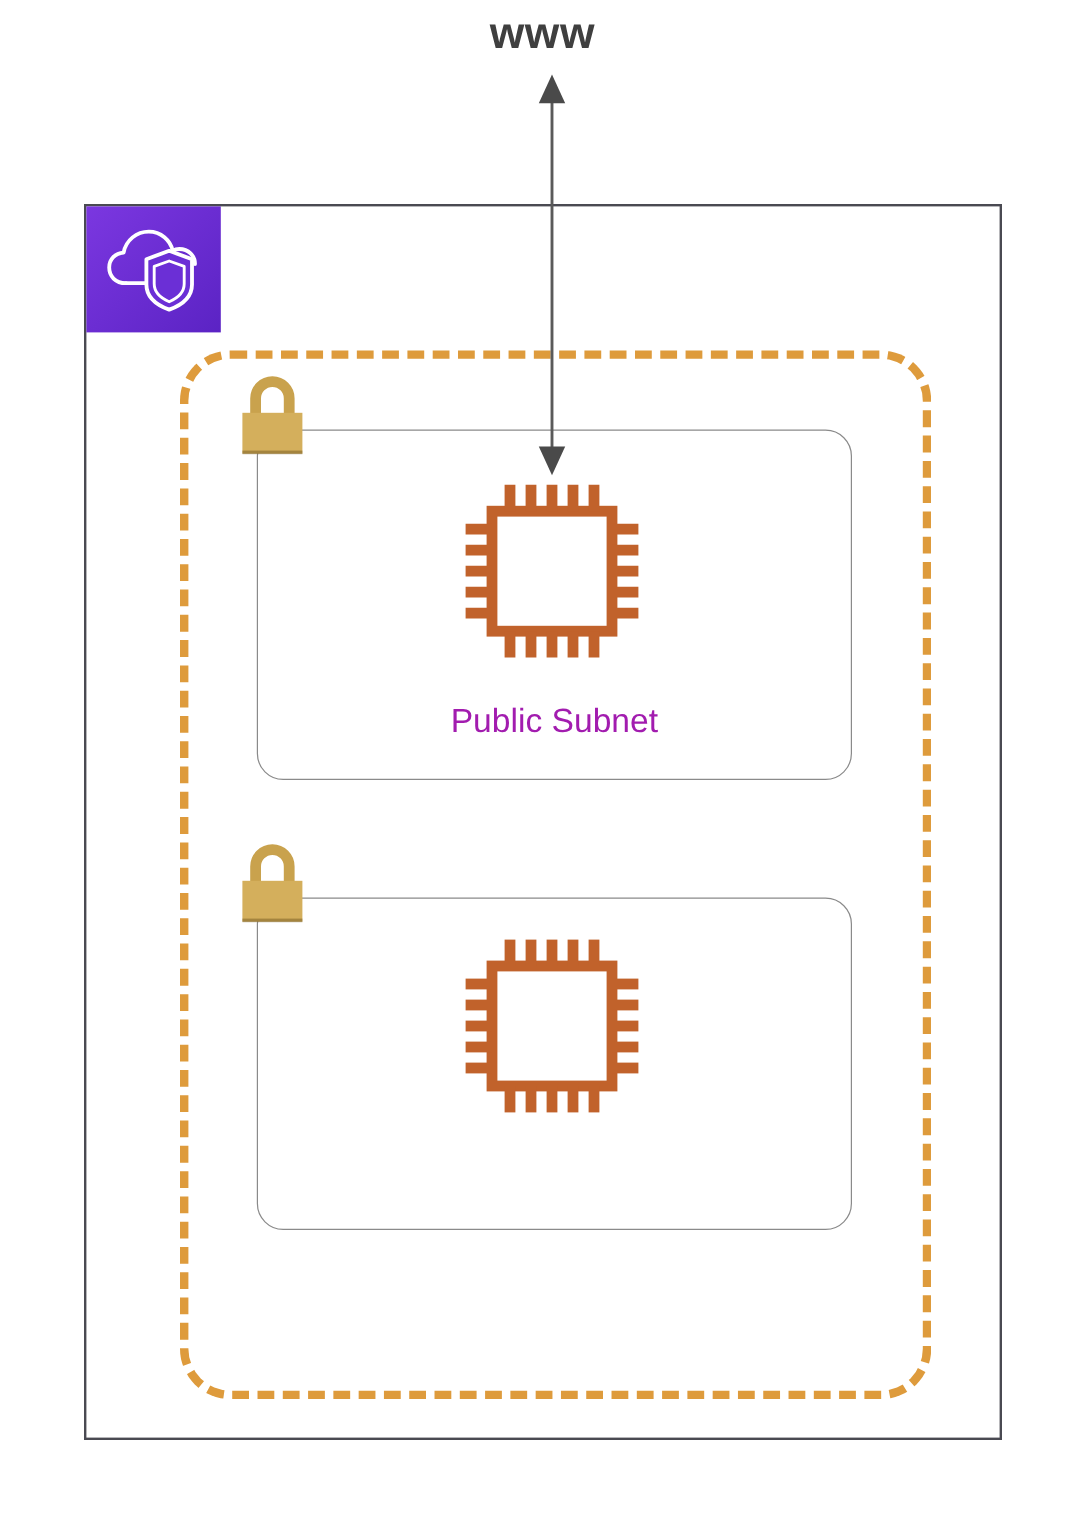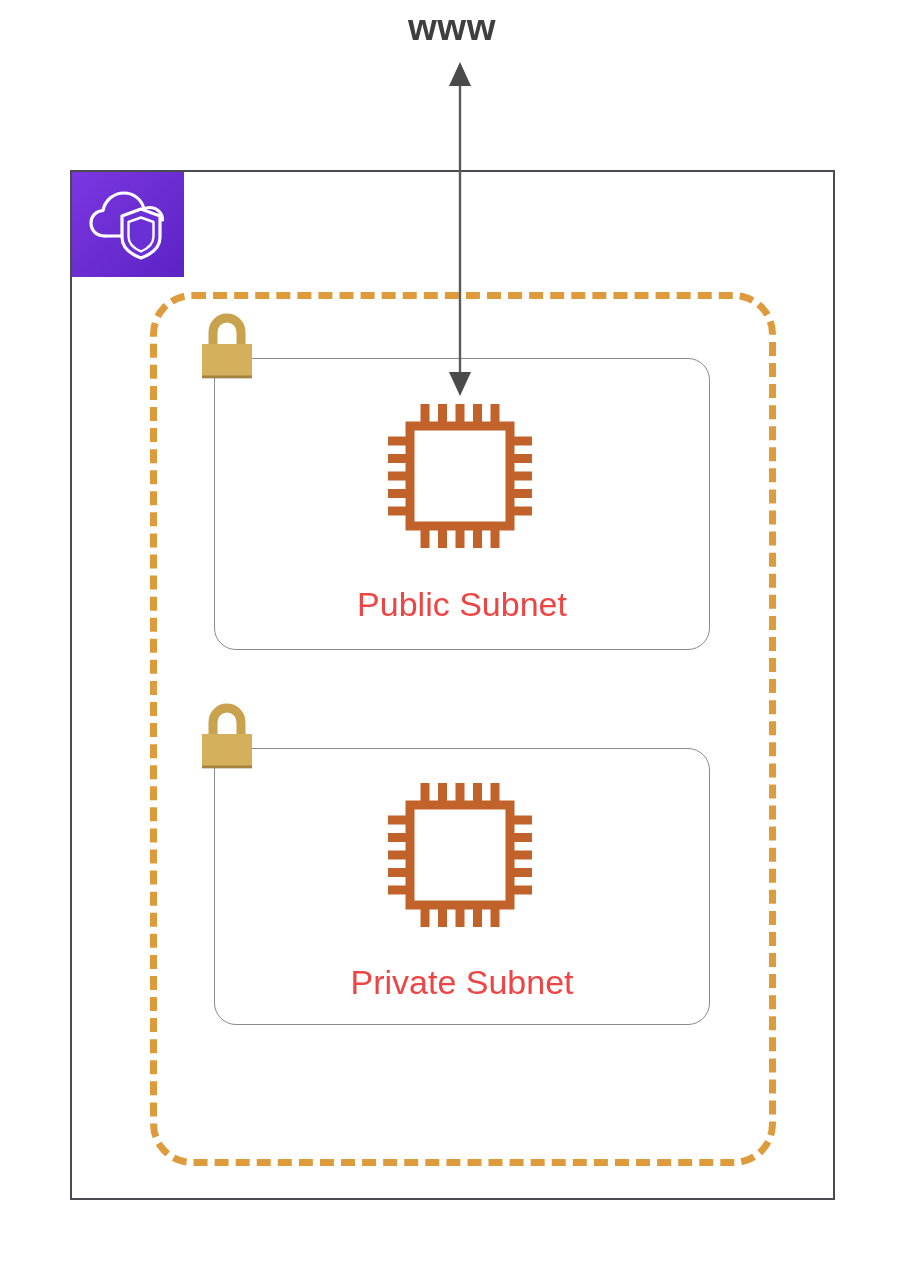--- a/index.html
+++ b/index.html
@@ -100,22 +100,22 @@
     border-radius: 22px;
     box-sizing: border-box;
     background: transparent;
   }
   #public-subnet-box  { left: 214px; top: 358px;  width: 496px; height: 292px; }
   #private-subnet-box { left: 214px; top: 748px;  width: 496px; height: 277px; }
 
   .subnet-label {
     position: absolute;
     text-align: center;
-    font-size: 34px;
-    color: #ef4444;
+    font-size: 28px;
+    color: #a21caf;
     font-family: "Liberation Sans", sans-serif;
     white-space: nowrap;
   }
   #public-subnet-label  { left: 214px; top: 585px; width: 496px; }
   #private-subnet-label { left: 214px; top: 963px; width: 496px; }
 
   
   .lock-icon {
     position: absolute;
     width: 60px;
@@ -259,16 +259,15 @@
         <line x1="130" y1="62.5" x2="152" y2="62.5"></line>
         <line x1="130" y1="80" x2="152" y2="80"></line>
         <line x1="130" y1="97.5" x2="152" y2="97.5"></line>
         <line x1="130" y1="115" x2="152" y2="115"></line>
       </g>
     </svg>
   </div>
 
   <div id="public-subnet-label" class="subnet-label">Public Subnet</div>
 
-  <div id="private-subnet-label" class="subnet-label">Private Subnet</div>
 
 
 </div>
 
 </body></html>

